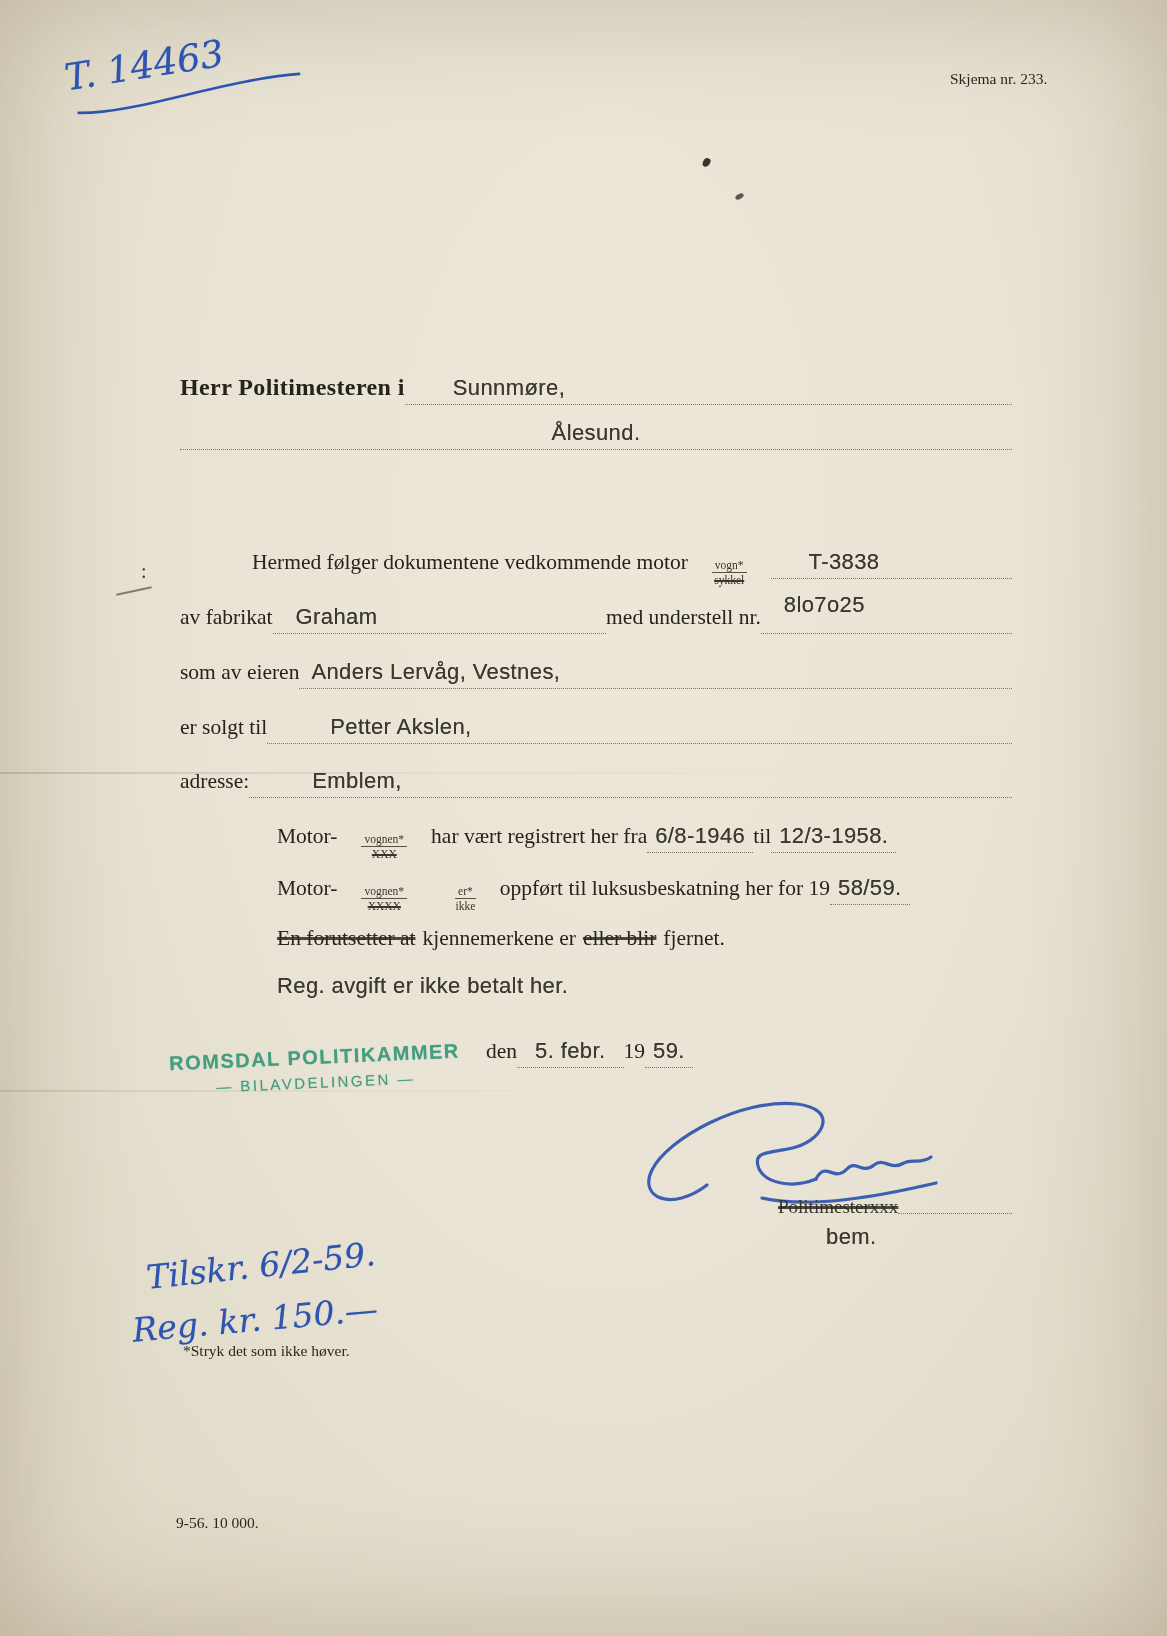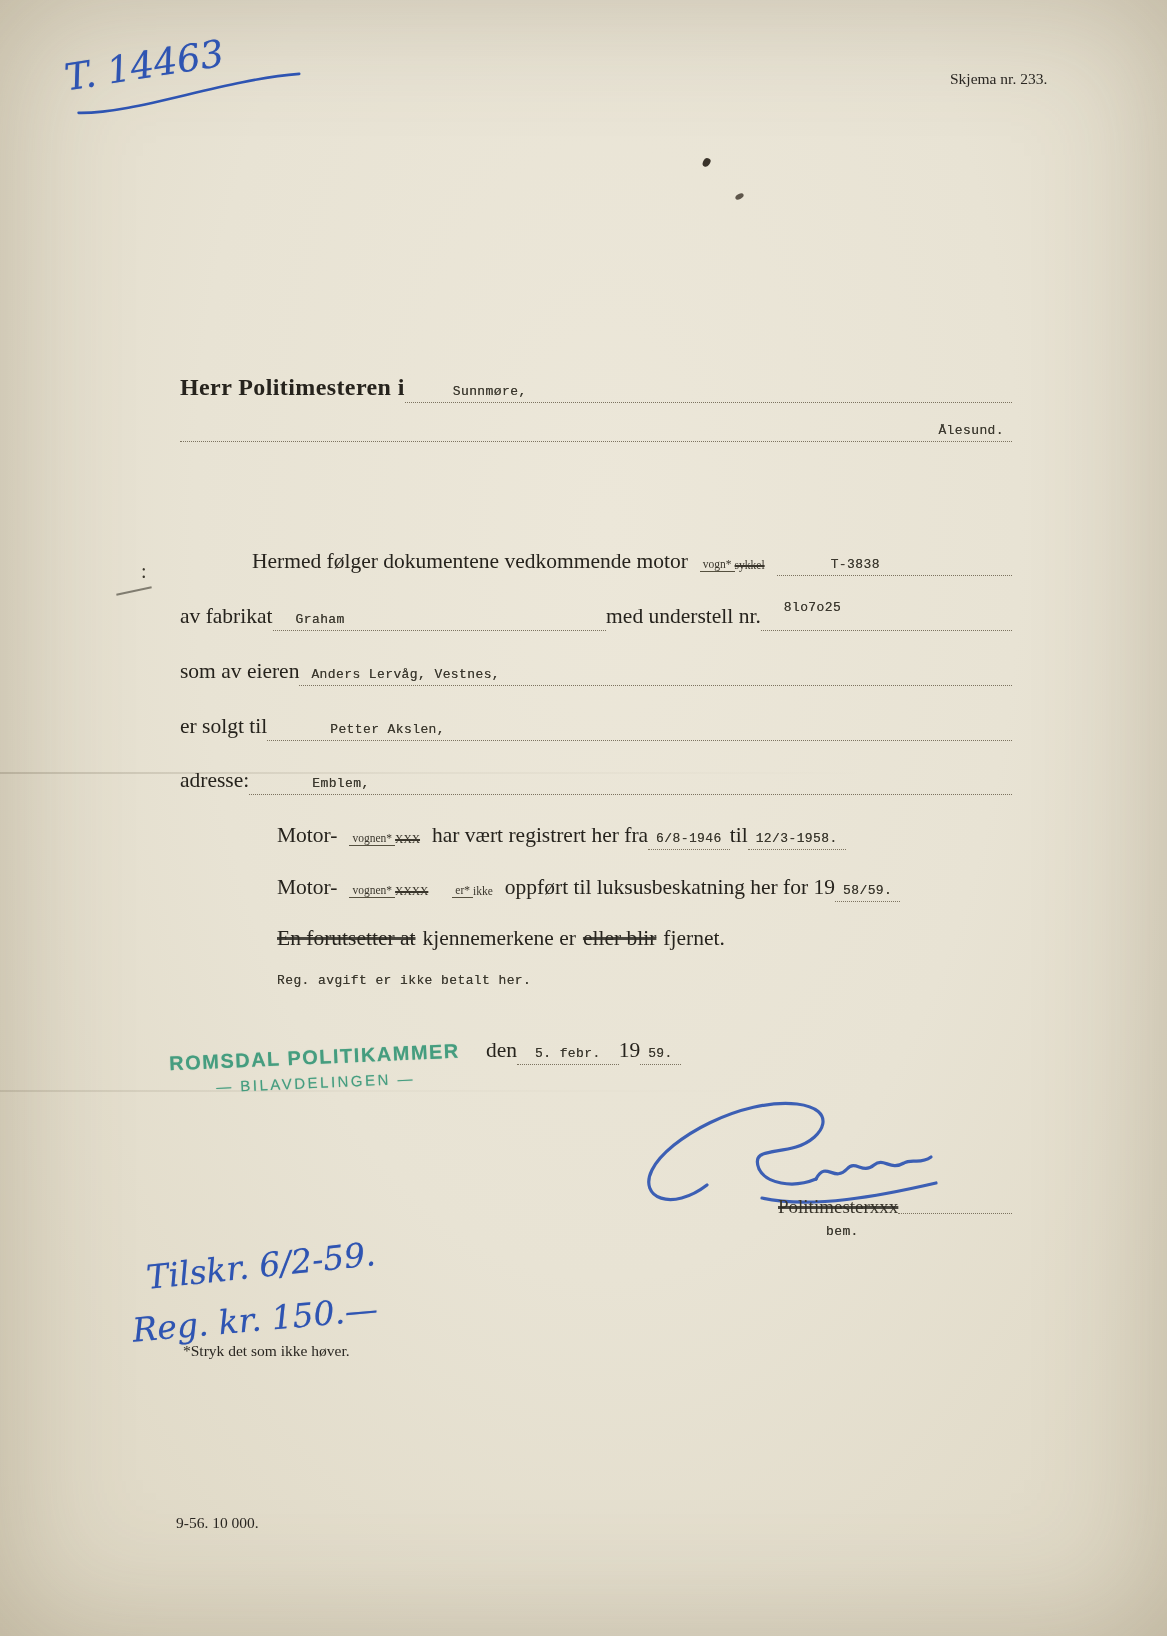--- a/index.html
+++ b/index.html
@@ -11,38 +11,38 @@
     background: radial-gradient(ellipse at 52% 32%, #ece7d9 0%, #e8e3d4 48%, #ddd6c2 100%);
     box-shadow: inset 0 0 130px rgba(108,94,62,.30);
     color:#26231d;
   }
 
   .printed { font-size:21.5px; color:#26231d; white-space:nowrap; }
   .printed-bold { font-size:24px; font-weight:bold; letter-spacing:.4px; white-space:nowrap;margin-top:40px; }
   .small-print { font-size:15.5px; color:#2a2722; }
 
   .typed {
-    font-family:Liberation Mono, monospace; font-size:13px; color:#3b382e;
+    font-family:Liberation Sans, sans-serif; font-size:22px; color:#3b382e;
     letter-spacing:.4px; white-space:nowrap; text-shadow:0 0 .6px rgba(59,56,46,.75);
   }
   .raised { position:relative; top:-12px; display:inline-block; }
-  .ml15{margin-left:15px;} .ml20{margin-left:4px;} .ml30{margin-left:46px;}
+  .ml15{margin-left:15px;} .ml20{margin-left:4px;} .ml30{margin-left:30px;}
   .ml40{margin-left:40px;} .ml55{margin-left:55px;}
 
   .row { position:absolute; left:180px; right:155px; display:flex; align-items:baseline; }
   .row-inline { position:absolute; display:inline-flex; align-items:baseline; white-space:nowrap; }
 
   .leader { border-bottom:1.5px dotted #7c7360; padding:0 8px 3px; white-space:nowrap; }
   .leader.grow { flex:1; }
-  .leader.center { text-align:right; }
+  .leader.center { text-align:center; }
   .dotted-seg { position:absolute; border-bottom:1.5px dotted #7c7360; }
 
   .stack {
-    display:inline-flex; flex-direction:row; align-items:center;
-    font-size:11.5px; line-height:1.25; margin:0 12px; color:#3a362c; white-space:nowrap;
+    display:inline-flex; flex-direction:column; align-items:center;
+    font-size:11.5px; line-height:1.25; margin:0 24px; color:#3a362c; white-space:nowrap;
   }
   .stack .top { border-bottom:1px solid #55503f; padding:0 3px; }
 
   .struck { text-decoration:line-through; text-decoration-thickness:2px; }
   .struck-heavy {
     text-decoration:line-through; text-decoration-thickness:2.5px;
     text-decoration-color:rgba(45,42,35,.85);
   }
 
   .hand {

